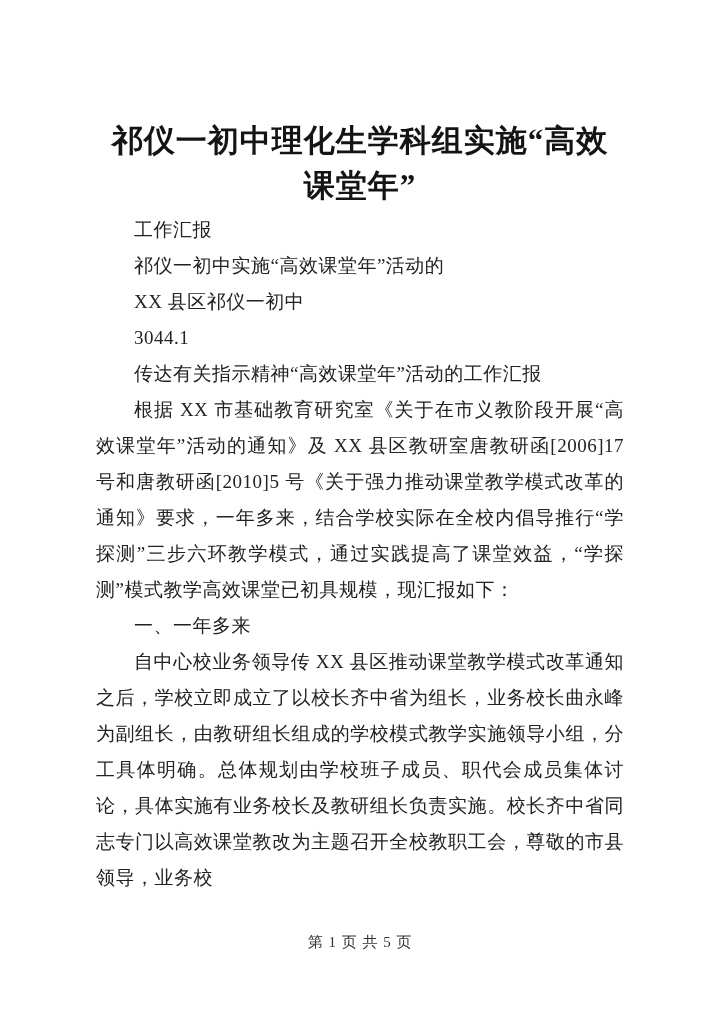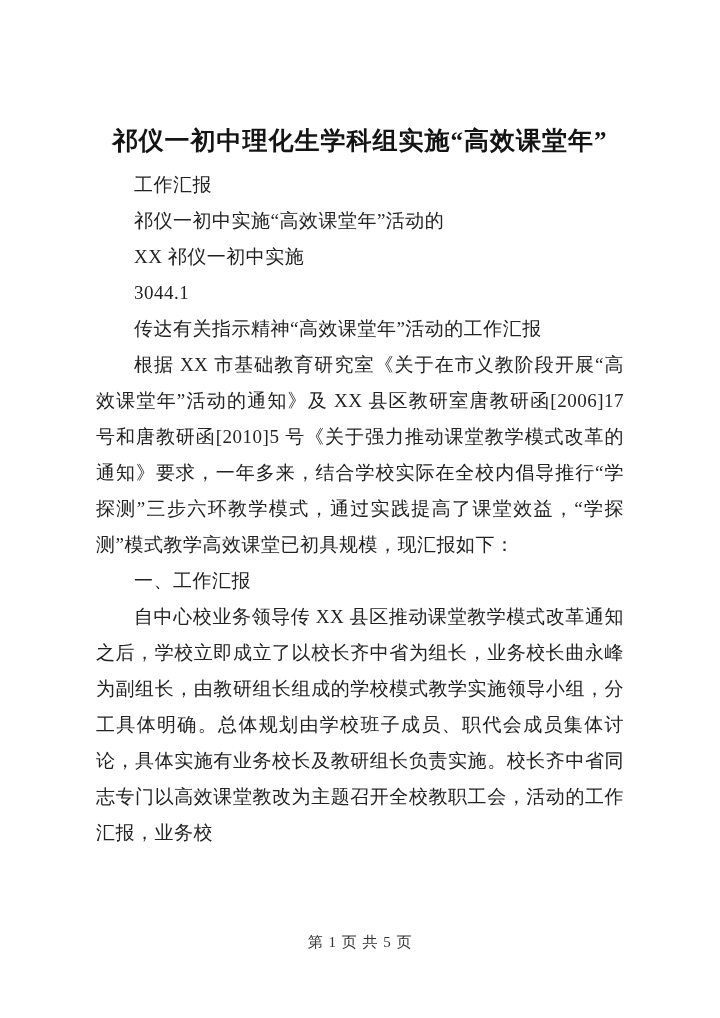--- a/index.html
+++ b/index.html
@@ -14,21 +14,21 @@
     background: #ffffff;
     overflow: hidden;
     font-family: "Liberation Serif", "DejaVu Serif", serif;
     color: #1c1c1c;
   }
   .content {
     padding: 0 96px;
   }
   h1.doc-title {
     margin: 118px 0 0 0;
-    font-size: 25px;
+    font-size: 31px;
     line-height: 45px;
     font-weight: bold;
     text-align: center;
     color: #141414;
     letter-spacing: 1px;
   }
   .body-text {
     margin-top: 4px;
   }
   .para {
@@ -55,22 +55,22 @@
 </head>
 <body>
 
 <div class="page">
   <div class="content">
     <h1 class="doc-title"><span>祁仪一初中理化生学科组实施“高效课堂年”</span><br></h1>
     <div class="body-text">
 
     <p class="para">工作汇报</p>
         <p class="para">祁仪一初中实施“高效课堂年”活动的</p>
-        <p class="para">XX 祁仪一初中实施</p>
+        <p class="para">XX 县区祁仪一初中</p>
         <p class="para">3044.1</p>
         <p class="para">传达有关指示精神“高效课堂年”活动的工作汇报</p>
         <p class="para">根据 XX 市基础教育研究室《关于在市义教阶段开展“高效课堂年”活动的通知》及 XX 县区教研室唐教研函[2006]17 号和唐教研函[2010]5 号《关于强力推动课堂教学模式改革的通知》要求，一年多来，结合学校实际在全校内倡导推行“学探测”三步六环教学模式，通过实践提高了课堂效益，“学探测”模式教学高效课堂已初具规模，现汇报如下：</p>
-        <p class="para">一、工作汇报</p>
-        <p class="para">自中心校业务领导传 XX 县区推动课堂教学模式改革通知之后，学校立即成立了以校长齐中省为组长，业务校长曲永峰为副组长，由教研组长组成的学校模式教学实施领导小组，分工具体明确。总体规划由学校班子成员、职代会成员集体讨论，具体实施有业务校长及教研组长负责实施。校长齐中省同志专门以高效课堂教改为主题召开全校教职工会，活动的工作汇报，业务校</p>
+        <p class="para">一、一年多来</p>
+        <p class="para">自中心校业务领导传 XX 县区推动课堂教学模式改革通知之后，学校立即成立了以校长齐中省为组长，业务校长曲永峰为副组长，由教研组长组成的学校模式教学实施领导小组，分工具体明确。总体规划由学校班子成员、职代会成员集体讨论，具体实施有业务校长及教研组长负责实施。校长齐中省同志专门以高效课堂教改为主题召开全校教职工会，尊敬的市县领导，业务校</p>
       </div>
   </div>
   <div class="page-footer">第 1 页 共 5 页</div>
 </div>
 
 </body></html>

